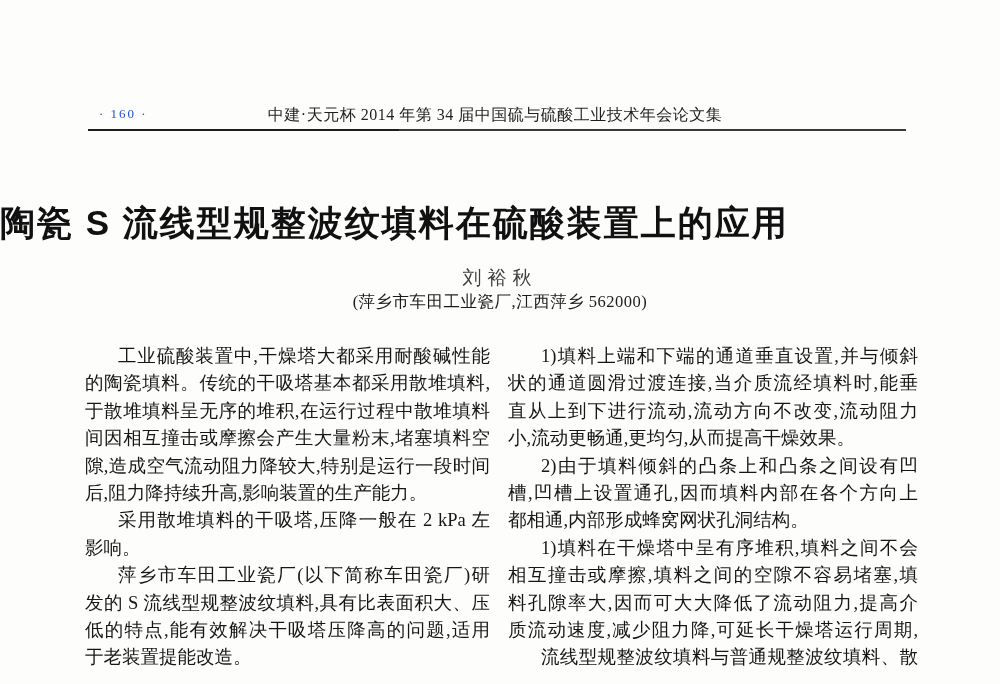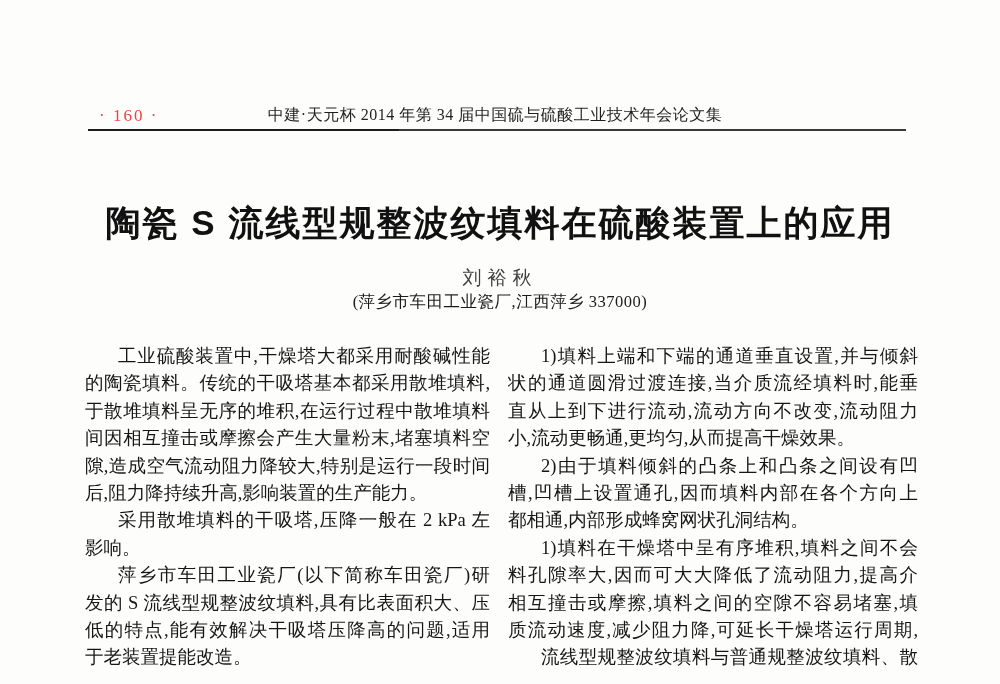--- a/index.html
+++ b/index.html
@@ -19,35 +19,35 @@
     top: 105px; left: 0; right: 10px;
     height: 24px;
     text-align: center;
     font-size: 16px;
     letter-spacing: 0.5px;
     color: #1f1f1f;
   }
   .page-number {
     position: absolute;
     top: 106px; left: 99px;
-    font-size: 17px;
+    font-size: 13px;
     letter-spacing: 2px;
-    color: #ef4444;
+    color: #1d4ed8;
   }
   .head-rule {
     position: absolute;
     top: 129px; left: 88px;
     width: 818px; height: 2px;
     background: linear-gradient(to right, #1d1d1d 0 38%, #3a3a3a 38% 100%);
   }
   
   .article-title {
     position: absolute;
     top: 200px; left: 0; right: 0;
-    text-align: center;
+    text-align: left;
     font-family: "Liberation Sans", sans-serif;
     font-weight: bold;
     font-size: 35px;
     letter-spacing: 2px;
     color: #111;
   }
   .author {
     position: absolute;
     top: 265px; left: 0; right: 0;
     text-align: center;
@@ -93,21 +93,21 @@
   <div class="page-number">· 160 ·</div>
 
   <div class="running-head">中建·天元杯 2014 年第 34 届中国硫与硫酸工业技术年会论文集</div>
 
   <div class="head-rule"></div>
 
   <h1 class="article-title">陶瓷 S 流线型规整波纹填料在硫酸装置上的应用</h1>
 
   <div class="author">刘裕秋</div>
 
-  <div class="affiliation">(萍乡市车田工业瓷厂,江西萍乡 337000)</div>
+  <div class="affiliation">(萍乡市车田工业瓷厂,江西萍乡 562000)</div>
 
   <div class="body-cols">
 
     <div class="col col-left">
       <div class="ln indent">工业硫酸装置中,干燥塔大都采用耐酸碱性能好</div>
       <div class="ln">的陶瓷填料。传统的干吸塔基本都采用散堆填料,由</div>
       <div class="ln">于散堆填料呈无序的堆积,在运行过程中散堆填料之</div>
       <div class="ln">间因相互撞击或摩擦会产生大量粉末,堵塞填料空</div>
       <div class="ln">隙,造成空气流动阻力降较大,特别是运行一段时间</div>
       <div class="ln last">后,阻力降持续升高,影响装置的生产能力。</div>
@@ -121,20 +121,20 @@
 
     <div class="col col-right">
       <div class="ln indent">1)填料上端和下端的通道垂直设置,并与倾斜</div>
       <div class="ln">状的通道圆滑过渡连接,当介质流经填料时,能垂</div>
       <div class="ln">直从上到下进行流动,流动方向不改变,流动阻力</div>
       <div class="ln last">小,流动更畅通,更均匀,从而提高干燥效果。</div>
       <div class="ln indent">2)由于填料倾斜的凸条上和凸条之间设有凹</div>
       <div class="ln">槽,凹槽上设置通孔,因而填料内部在各个方向上</div>
       <div class="ln last">都相通,内部形成蜂窝网状孔洞结构。</div>
       <div class="ln indent">1)填料在干燥塔中呈有序堆积,填料之间不会</div>
+      <div class="ln">相互撞击或摩擦,填料之间的空隙不容易堵塞,填</div>
       <div class="ln">料孔隙率大,因而可大大降低了流动阻力,提高介</div>
-      <div class="ln">相互撞击或摩擦,填料之间的空隙不容易堵塞,填</div>
       <div class="ln">质流动速度,减少阻力降,可延长干燥塔运行周期,</div>
       <div class="ln indent">流线型规整波纹填料与普通规整波纹填料、散</div>
     </div>
 
   </div>
 </div>
 
 </body></html>

